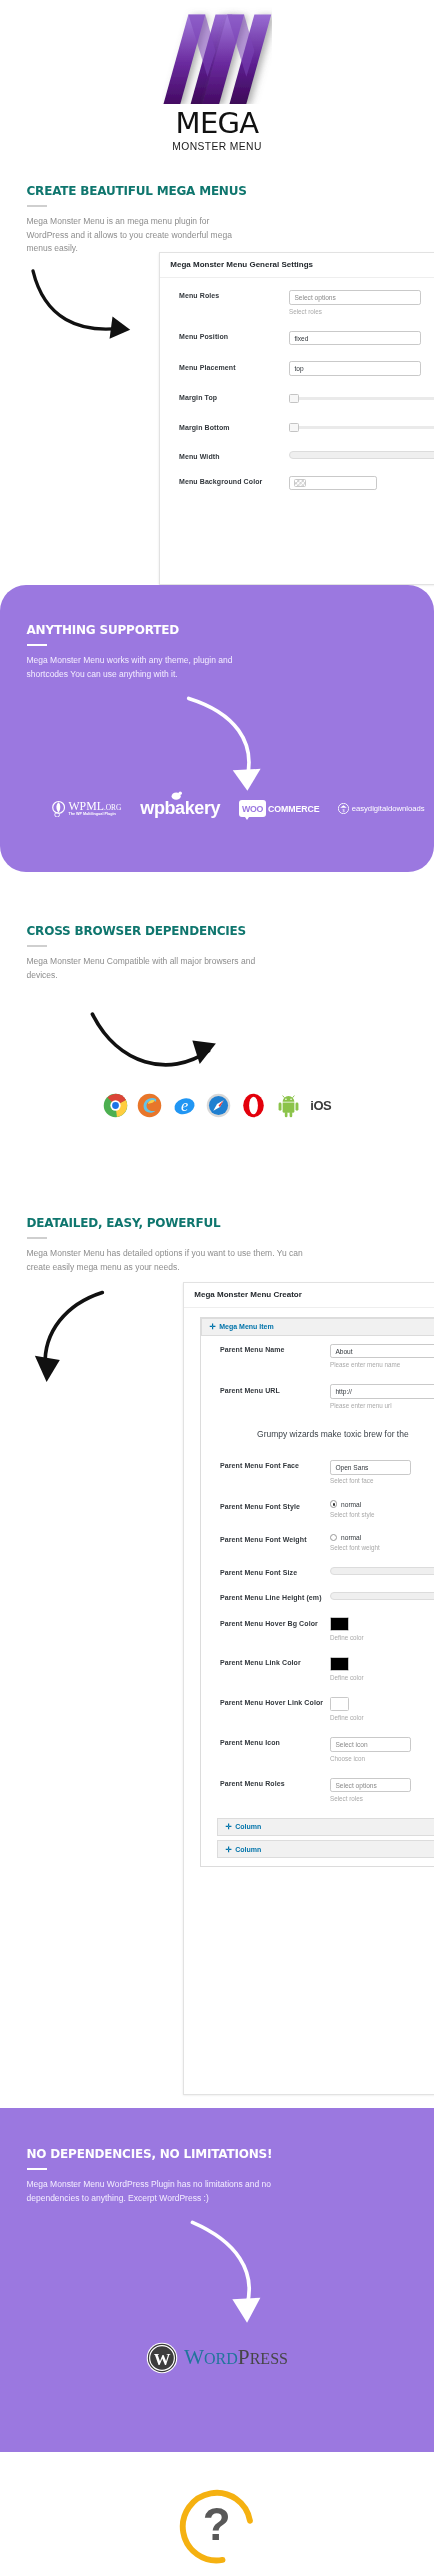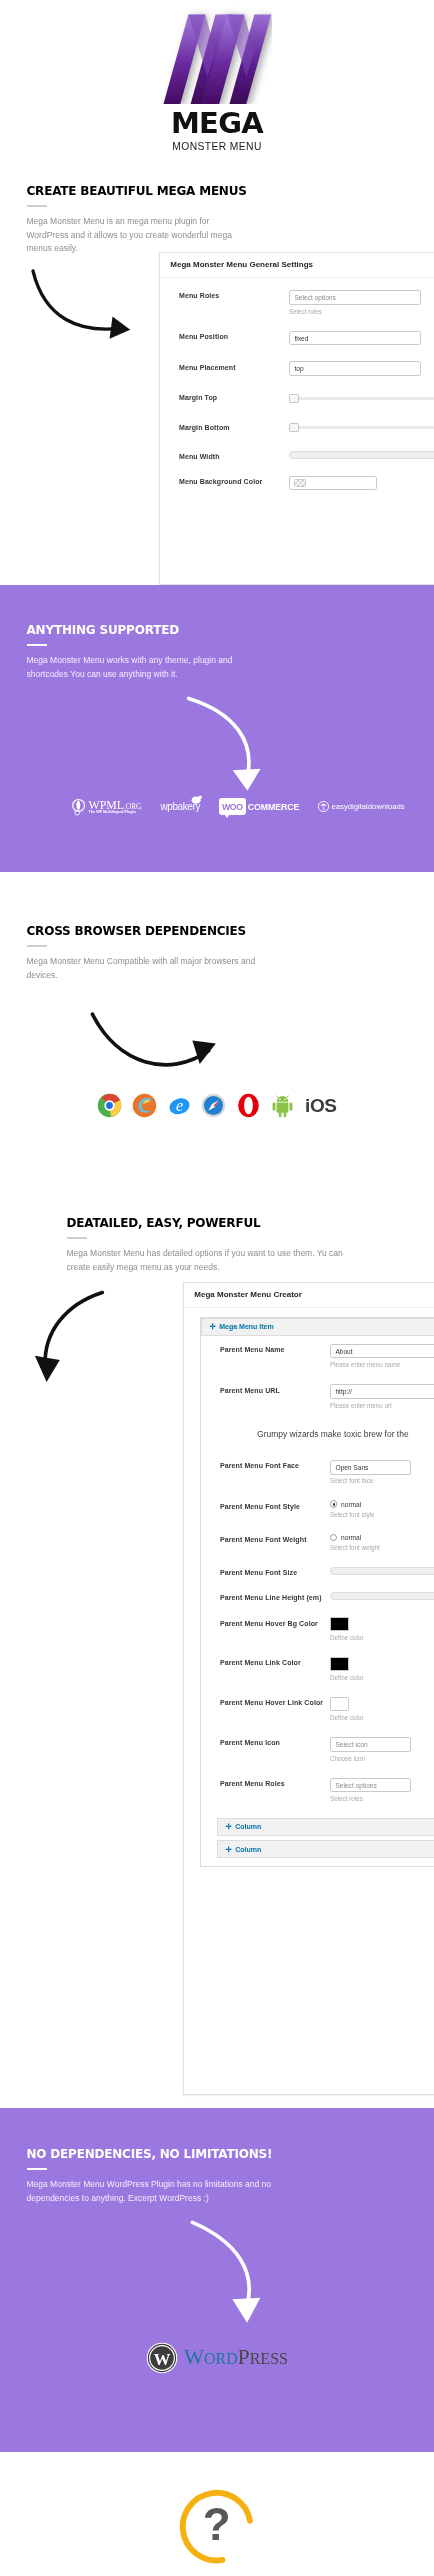--- a/index.html
+++ b/index.html
@@ -15,39 +15,39 @@
 
   
   .logo-block { width:434px; height:184px; position:relative; background:#fff; }
   .logo-mark {
     position:absolute; left:50%; top:7.4px; transform:translateX(-50%);
     width:110px; height:97px;
   }
   .mega-word {
     position:absolute; left:50%; top:109px; transform:translateX(-50%);
     font-family:"DejaVu Sans", sans-serif;
-    font-weight:bold; font-size:29px; letter-spacing:-0.7px; color:#111;
+    font-weight:normal; font-size:29px; letter-spacing:-0.7px; color:#111;
     line-height:1;
   }
   .monster-word {
     position:absolute; left:50%; top:141px; transform:translateX(-50%);
     font-family:"Liberation Sans", sans-serif;
     font-size:10.3px; letter-spacing:0.4px; color:#1a1a1a; white-space:nowrap;
   }
 
   
   .section { position:relative; width:434px; }
   .sec-white { background:#ffffff; }
   .sec-purple { background:#9b78e0; }
 
   .head-wrap { padding-left:26.5px; }
   .sec-title {
     font-family:"DejaVu Sans", sans-serif;
     font-weight:bold; font-size:12px; letter-spacing:-0.2px;
-    color:#000000; white-space:nowrap;
+    color:#0f766e; white-space:nowrap;
   }
   .sec-purple .sec-title { color:#ffffff; }
   .title-rule { width:20.6px; height:2.2px; background:#cfcfcf; margin-top:6.6px; }
   .sec-purple .title-rule { background:#ffffff; }
   .sec-desc {
     margin-top:8px; font-size:8.5px; line-height:1.62; color:#8d8d8d;
     font-family:"Liberation Sans", sans-serif;
   }
   .sec-purple .sec-desc { color:#f4eeff; }
 
@@ -244,21 +244,21 @@
             <div class="inp" style="width:88px;">
               <span class="swatch checker" style="width:11.8px;height:8.8px;display:inline-block;"></span>
             </div>
           </div>
         </div>
 
       </div>
     </div>
   </div>
 
-  <div class="section sec-purple" style="height:287px;">
+  <div class="section sec-purple" style="height:287px;border-radius:26px;">
     <div class="head-wrap" style="padding-top:38px;">
       <div class="sec-title">ANYTHING SUPPORTED</div>
       <div class="title-rule"></div>
       <div class="sec-desc" style="width:221px;">Mega Monster Menu works with any theme, plugin and shortcodes You can use anything with it.</div>
     </div>
 
     <svg class="arrow" style="left:184px; top:109px;" width="96" height="99" viewBox="0 0 130 135">
       <path d="M6 6 C 70 26, 96 66, 86 112" stroke="#fff" stroke-width="5" fill="none" stroke-linecap="round"></path>
       <polygon points="66,104 86,132 104,102" fill="#fff"></polygon>
     </svg>
@@ -277,21 +277,21 @@
           </div>
           <div class="brandtxt" style="font-size:3.7px;font-weight:bold;">The WP Multilingual Plugin</div>
         </div>
       </div>
 
       <div style="position:relative;">
         <svg width="11.8" height="10.3" viewBox="0 0 16 14" style="position:absolute;left:31px;top:-6.6px;">
           <ellipse cx="7" cy="7" rx="6.2" ry="5" fill="#fff"></ellipse>
           <circle cx="12.5" cy="3" r="2.4" fill="#fff"></circle>
         </svg>
-        <div class="brandtxt" style="font-size:10px;font-weight:normal;letter-spacing:-0.4px;">wpbakery</div>
+        <div class="brandtxt" style="font-size:18px;font-weight:bold;letter-spacing:-0.4px;">wpbakery</div>
       </div>
 
       <div style="display:flex;align-items:center;gap:2.2px;">
         <div style="background:#fff;border-radius:2.9px;padding:0.7px 2.9px 2.2px 2.9px;position:relative;">
           <span style="color:#9b78e0;font-weight:bold;font-size:8.8px;letter-spacing:-0.4px;">WOO</span>
           <span style="position:absolute;left:5.9px;bottom:-2.9px;width:0;height:0;border-left:2.9px solid transparent;border-right:2.9px solid transparent;border-top:3.7px solid #fff;"></span>
         </div>
         <span class="brandtxt" style="font-weight:bold;font-size:8.8px;letter-spacing:-0.1px;">COMMERCE</span>
       </div>
 
@@ -370,25 +370,25 @@
           <rect x="26.5" y="13" width="4" height="11" rx="2" fill="#8bc34a"></rect>
           <rect x="12" y="26" width="3.6" height="7" rx="1.8" fill="#8bc34a"></rect>
           <rect x="18.5" y="26" width="3.6" height="7" rx="1.8" fill="#8bc34a"></rect>
           <circle cx="13.5" cy="8.5" r="1.1" fill="#fff"></circle>
           <circle cx="20.5" cy="8.5" r="1.1" fill="#fff"></circle>
           <line x1="9" y1="3.5" x2="11.5" y2="6.5" stroke="#8bc34a" stroke-width="1.3"></line>
           <line x1="25" y1="3.5" x2="22.5" y2="6.5" stroke="#8bc34a" stroke-width="1.3"></line>
         </svg>
       </div>
 
-      <div style="font-size:19px;font-weight:bold;color:#3b3b3b;font-family:'Liberation Sans',sans-serif;letter-spacing:-0.4px;">iOS</div>
-    </div>
-  </div>
-
-  <div class="section sec-white" style="height:905px;padding-left:40px;">
+      <div style="font-size:13px;font-weight:bold;color:#3b3b3b;font-family:'Liberation Sans',sans-serif;letter-spacing:-0.4px;">iOS</div>
+    </div>
+  </div>
+
+  <div class="section sec-white" style="height:905px;">
     <div class="head-wrap" style="padding-top:13.2px;">
       <div class="sec-title">DEATAILED, EASY, POWERFUL</div>
       <div class="title-rule"></div>
       <div class="sec-desc" style="width:280px;">Mega Monster Menu has detailed options if you want to use them. Yu can create easily mega menu as your needs.</div>
     </div>
 
     <svg class="arrow" style="left:29px; top:85px;" width="110" height="103" viewBox="0 0 150 140">
       <path d="M100 6 C 50 22, 20 60, 22 106" stroke="#111" stroke-width="5" fill="none" stroke-linecap="round"></path>
       <polygon points="8,92 24,128 42,98" fill="#111"></polygon>
     </svg>

